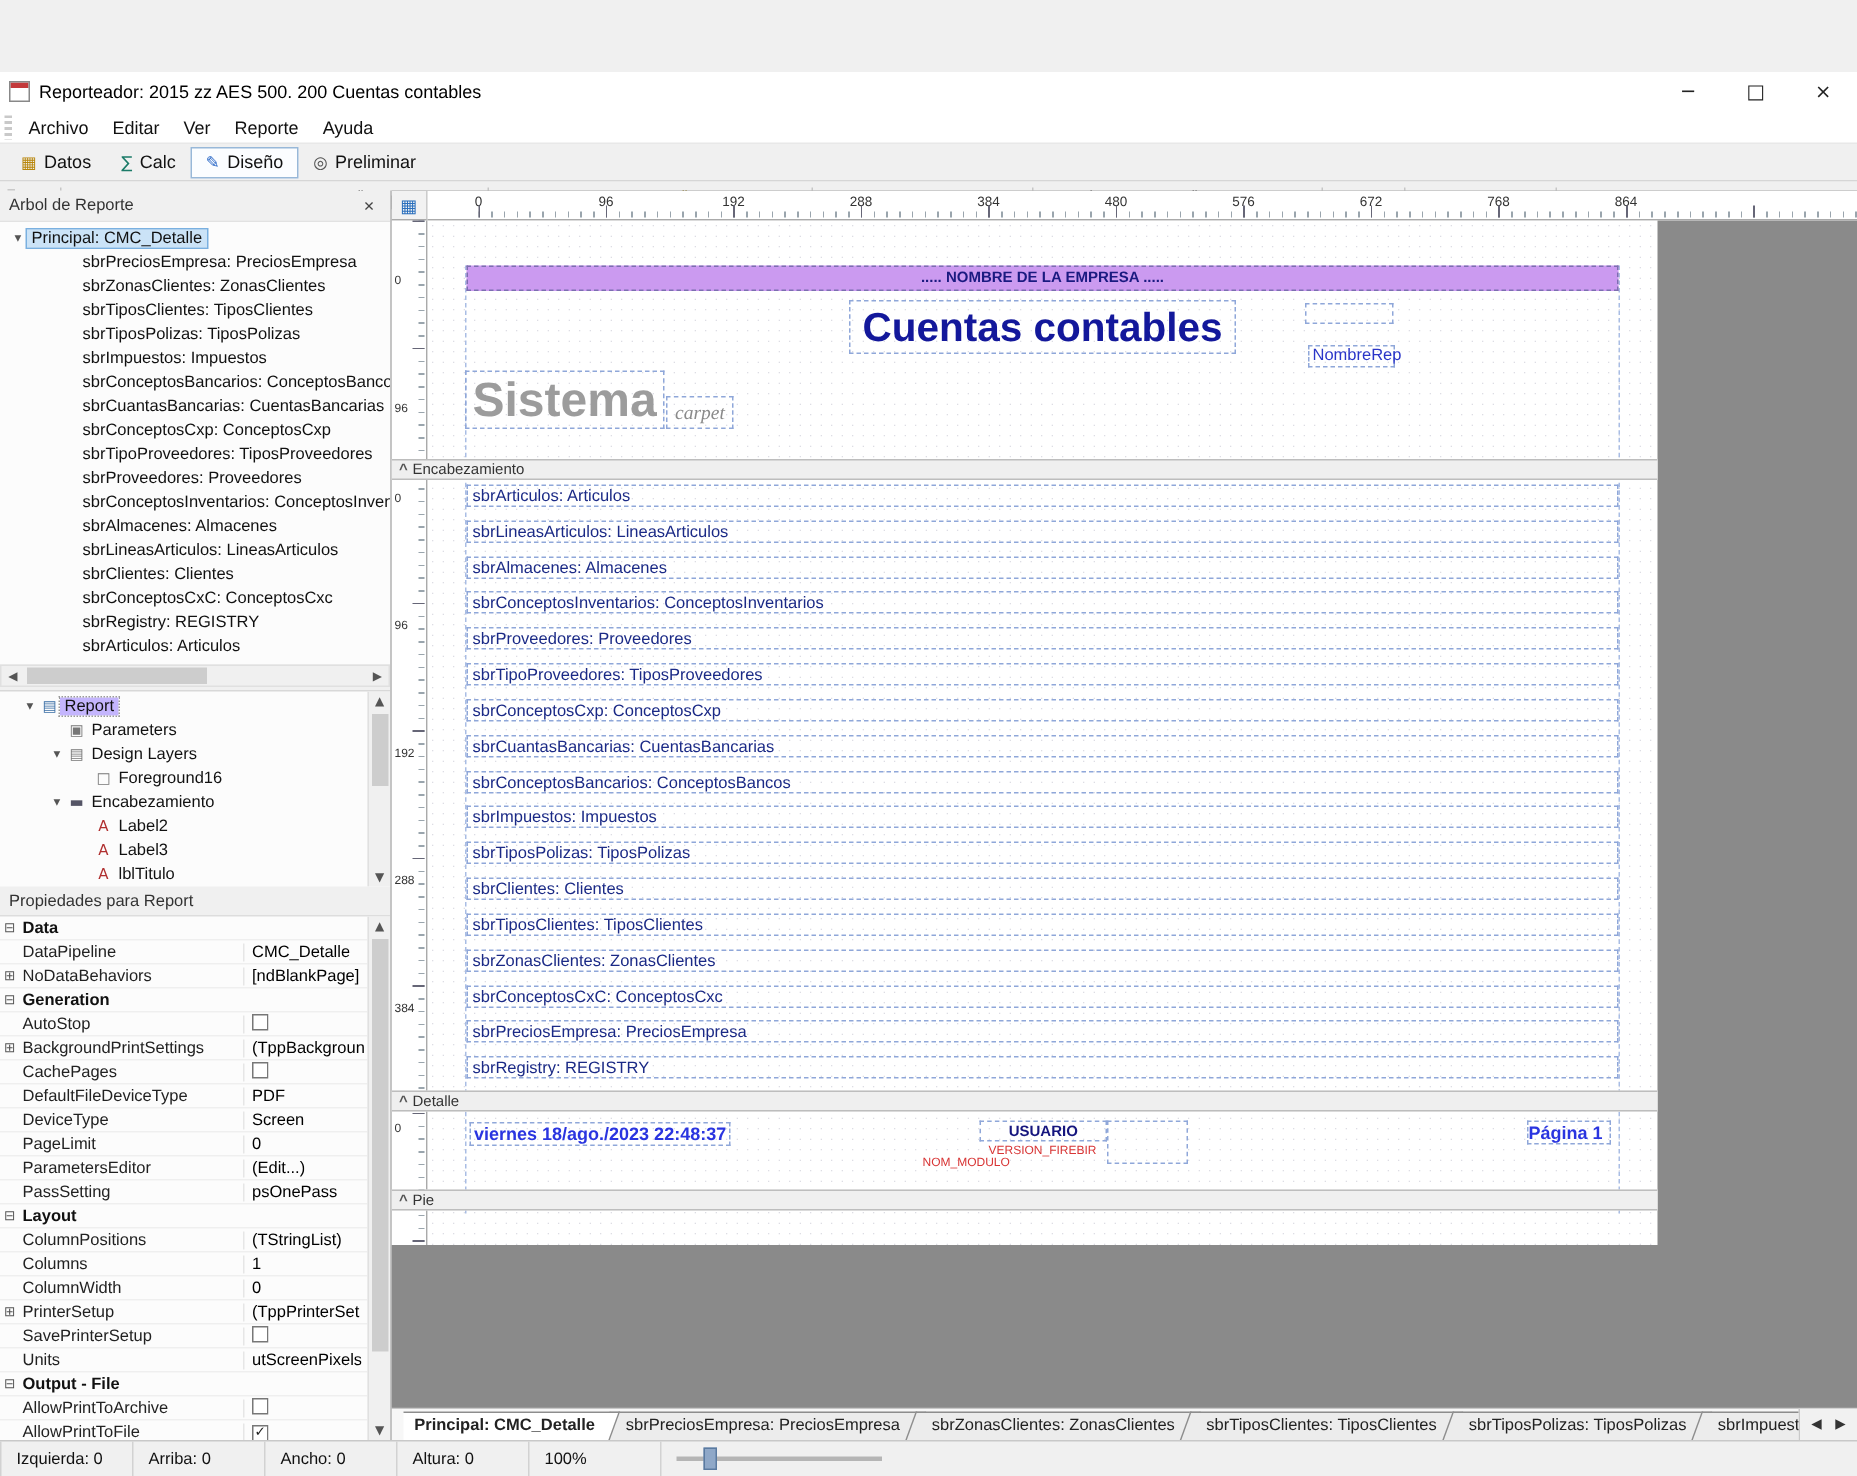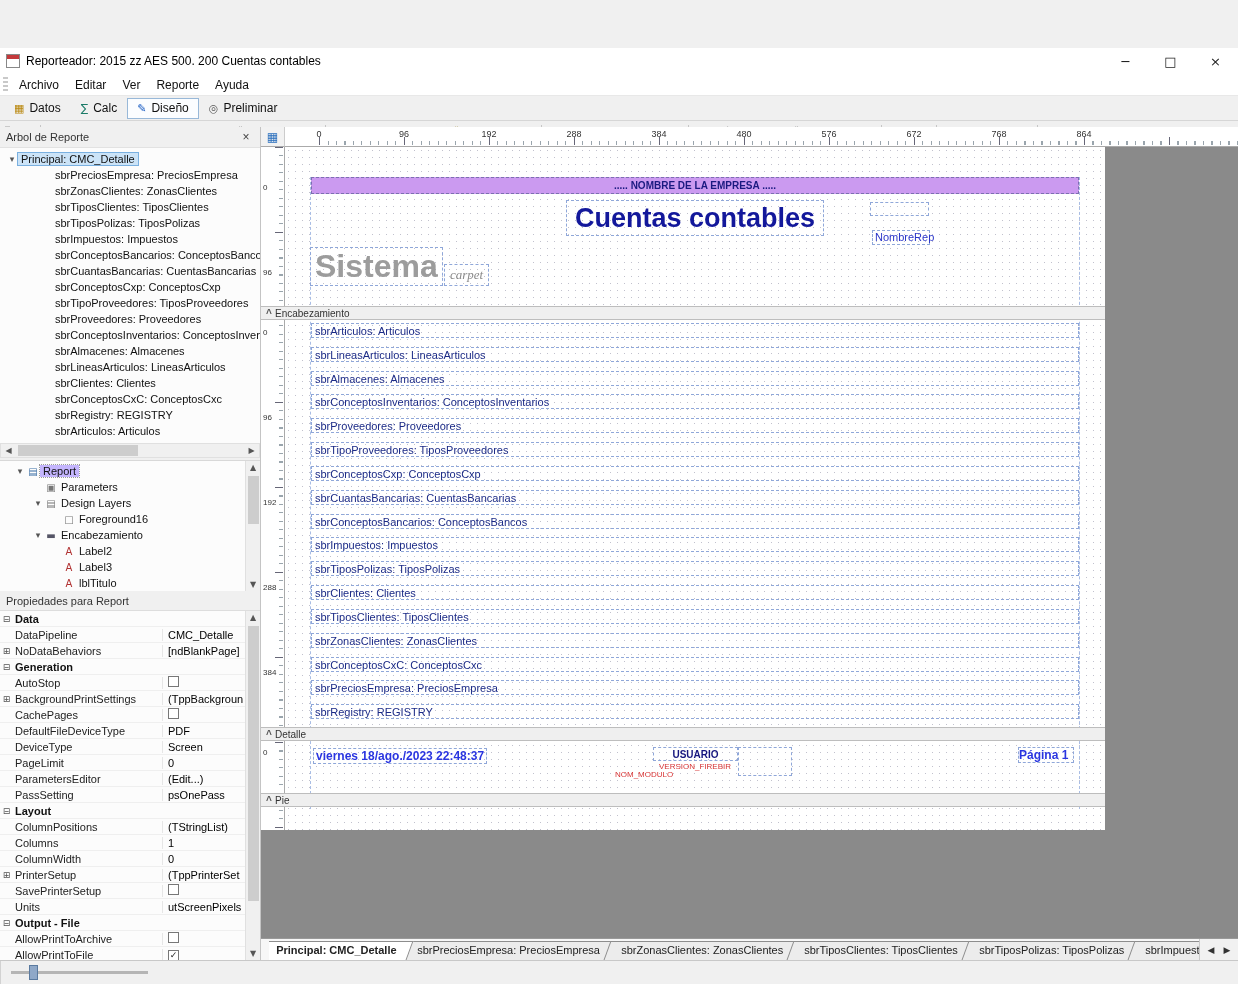--- a/index.html
+++ b/index.html
@@ -722,18 +722,26 @@
       </div>
     <div class="bnav">
 
     <span data-idx="0">◀</span>
         <span data-idx="1">▶</span>
       </div>
   </div>
 </div>
 
 <div id="statusbar">
+  <div style="display:flex;height:100%;">
+
+  <span class="s-cell" data-idx="0">Izquierda: 0</span>
+      <span class="s-cell" data-idx="1">Arriba: 0</span>
+      <span class="s-cell" data-idx="2">Ancho: 0</span>
+      <span class="s-cell" data-idx="3">Altura: 0</span>
+      <span class="s-cell" data-idx="4">100%</span>
+    </div>
   <div class="s-slider">
     <span class="s-track">
       <span class="s-thumb"></span>
     </span>
   </div>
 </div>
 
 </body></html>

